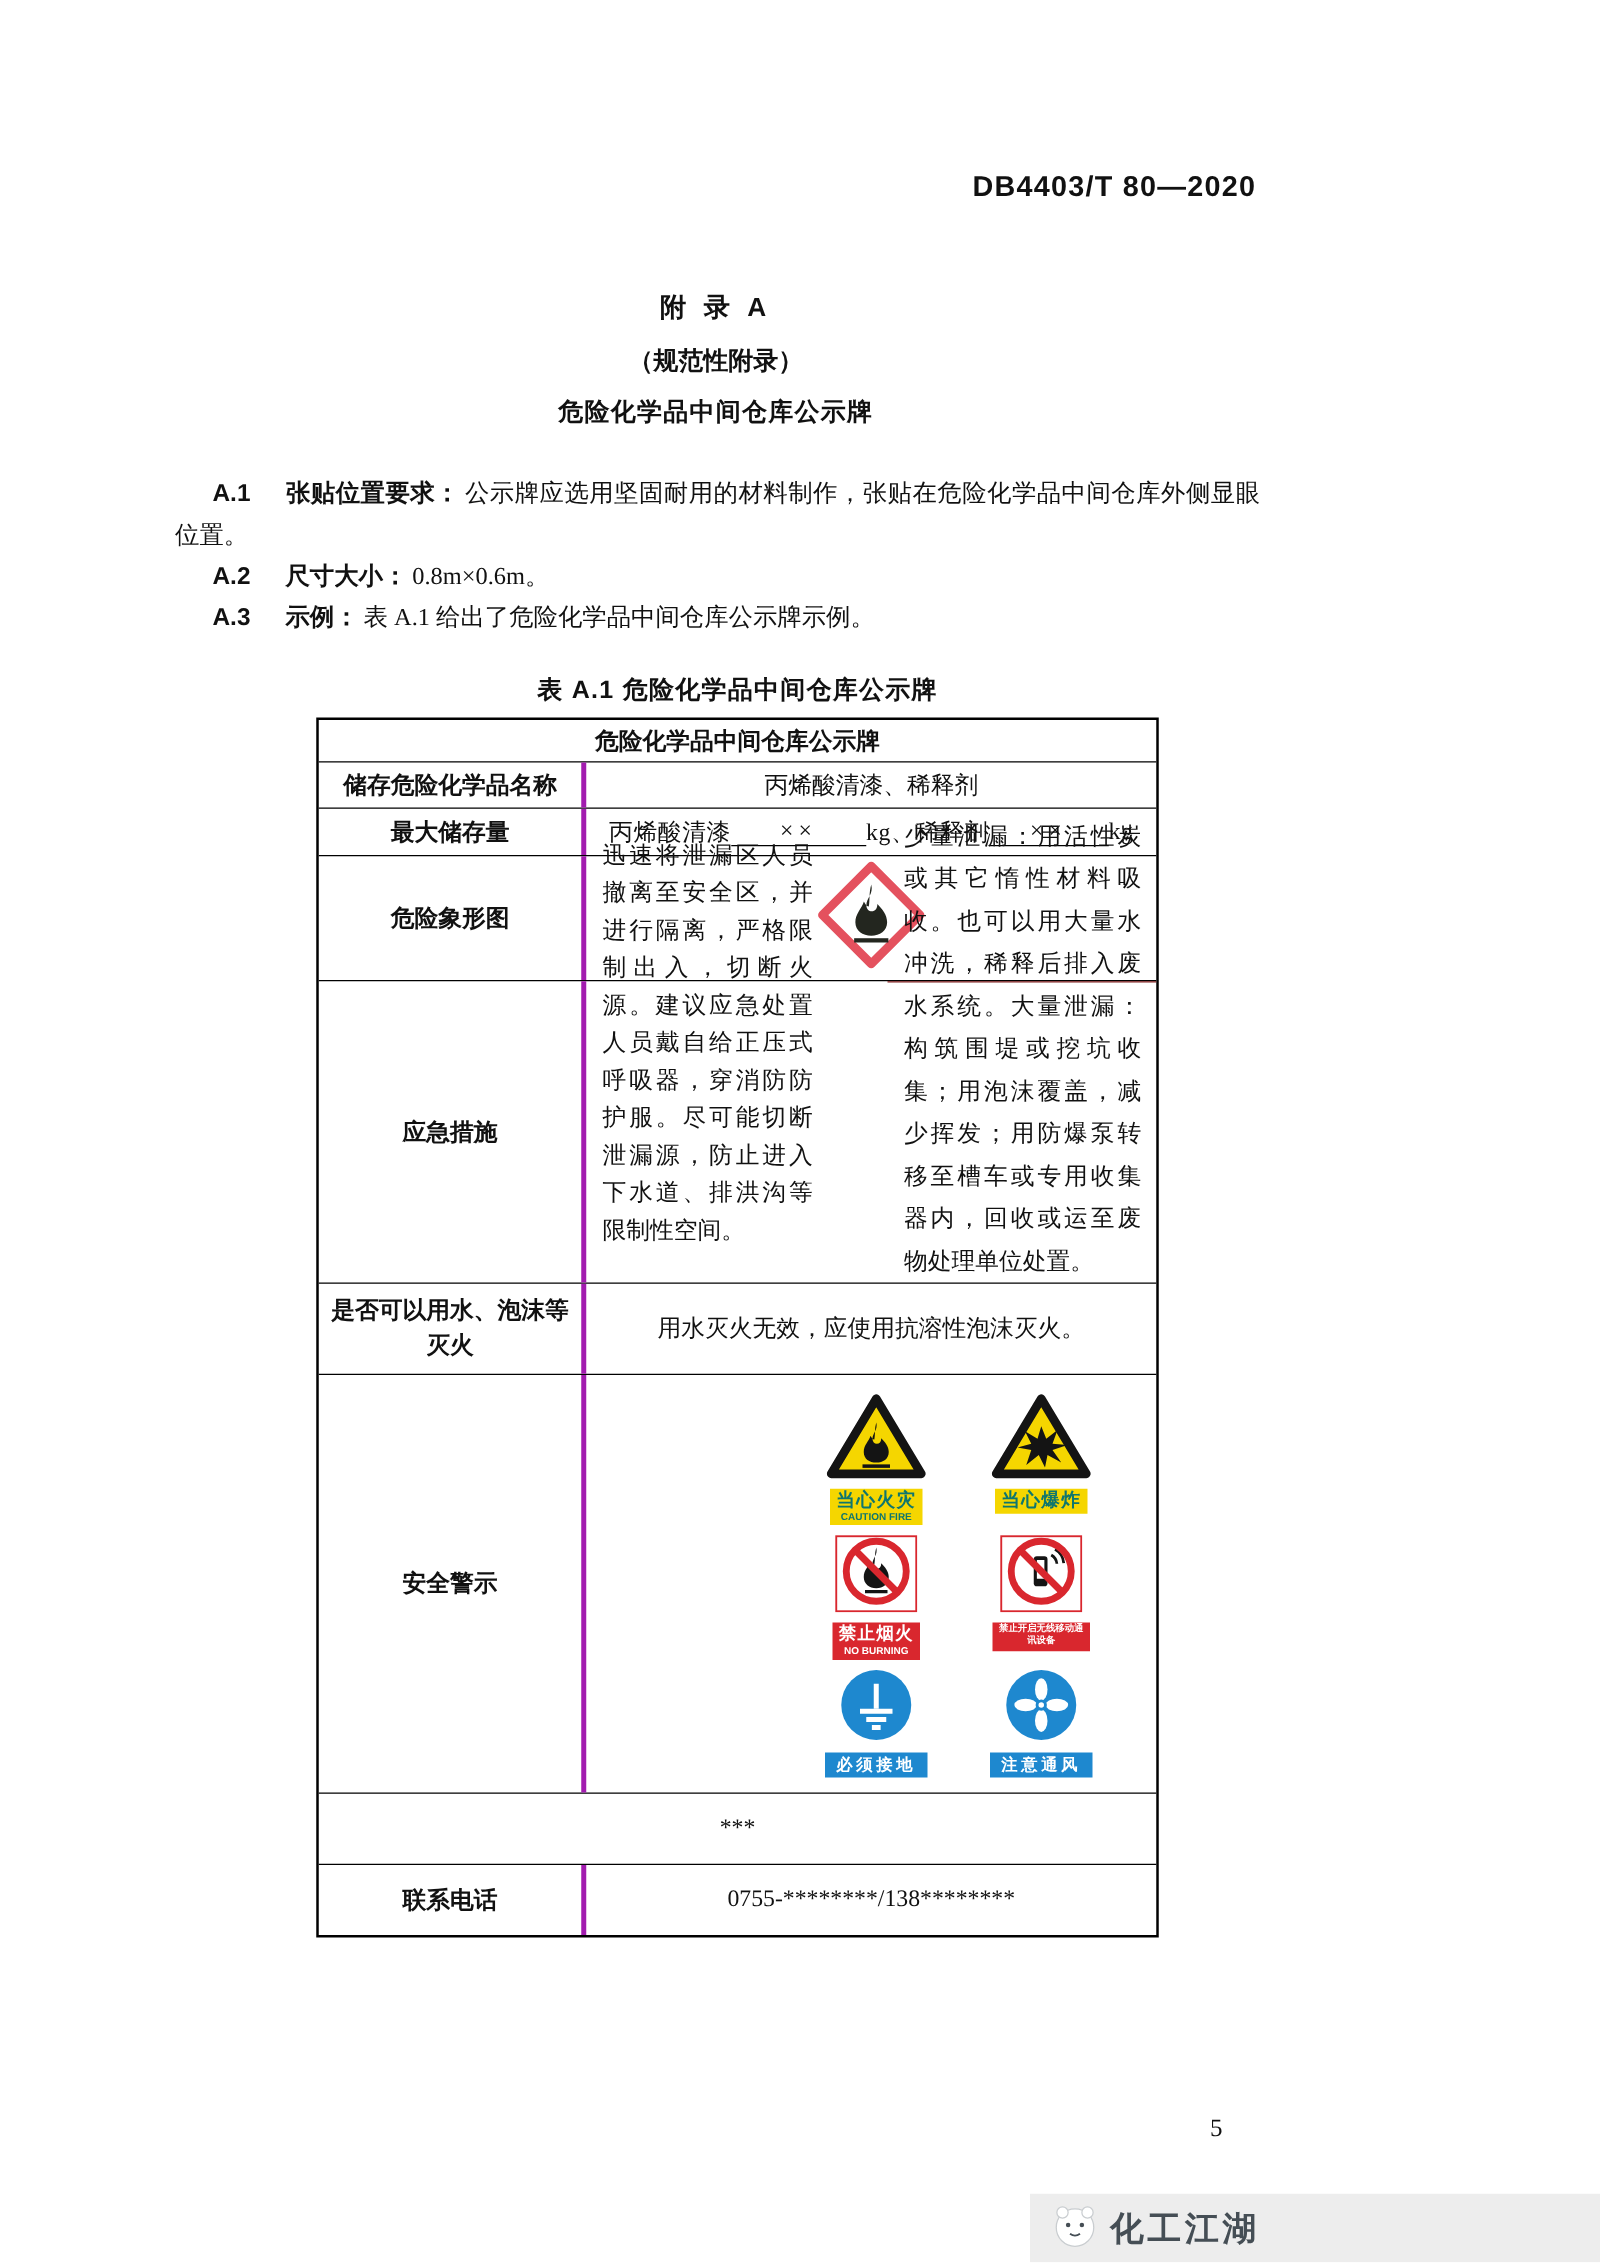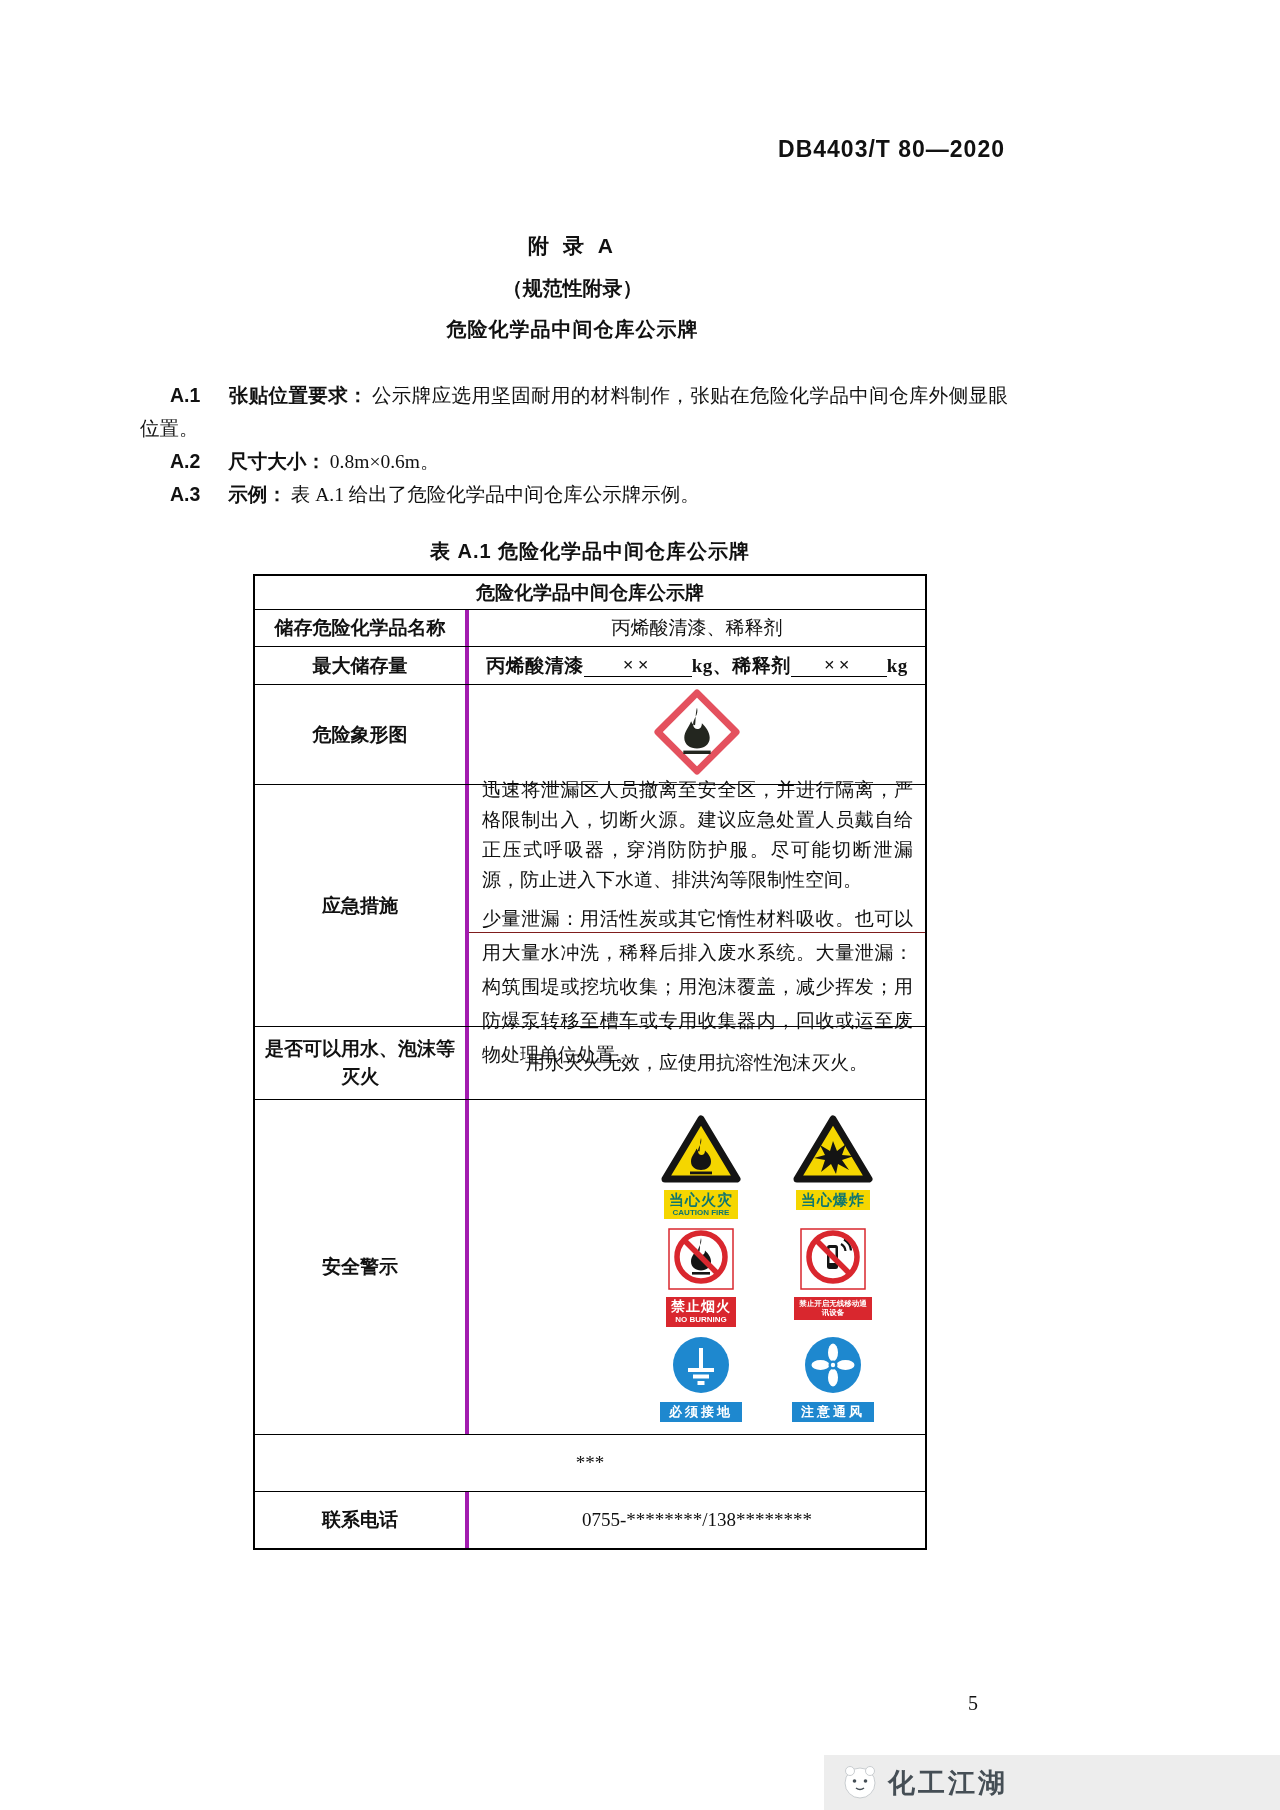--- a/index.html
+++ b/index.html
@@ -35,43 +35,43 @@
   .tbl { position:absolute; top:574px; left:253px; width:674px; border:2px solid #000; background:#fff; }
   .row { border-top:1px solid #000; display:flex; align-items:stretch; }
   .row:first-child { border-top:none; }
   .hdr-row { display:flex; align-items:center; justify-content:center; height:33px; font-size:19px; }
   .lbl {
     width:214px; flex:0 0 214px; border-right:4px solid #a21caf;
     display:flex; align-items:center; justify-content:center; text-align:center;
     font-size:19px; padding:0 8px;
   }
   .val { flex:1; display:flex; align-items:center; justify-content:center; font-size:19px; }
-  .val-col { flex:1; display:flex; flex-direction:column;gap:48px; }
+  .val-col { flex:1; display:flex; flex-direction:row;gap:48px; }
 
   .blank { display:inline-block; border-bottom:1.5px solid #000; text-align:center; letter-spacing:4px; }
   .blank.b1 { width:108px; }
   .blank.b2 { width:96px; }
-  .maxline { letter-spacing:0.5px;font-weight:bold; }
+  .maxline { letter-spacing:0.5px; }
 
   .emg { padding:8px 12px 8px 13px; text-align:justify; font-size:19px; }
   .emg1 { height:99px; line-height:30px; display:flex; align-items:center; }
   .emg2 { height:108px; line-height:34px; border-top:1px solid #7f1d1d; display:flex; align-items:center; }
 
   .signs-cell { flex:1; display:flex; flex-direction:column; justify-content:space-between; padding:14px 0 12px 0; }
   .sign-row { display:flex; justify-content:center; gap:28px; position:relative; left:70px; }
   .sign { display:flex; flex-direction:column; align-items:center; width:104px; }
   .band { text-align:center; color:#0f766e; }
   .band-y { background:#f5d600; padding:1px 5px 2px 5px; margin-top:2px; }
   .band-y .cn { font-size:15px; font-weight:700; line-height:17px; letter-spacing:1px;
                 font-family:"Liberation Sans","DejaVu Sans",sans-serif; }
   .band-y .en { font-size:8px; font-weight:700; line-height:9px;
                 font-family:"Liberation Sans","DejaVu Sans",sans-serif; }
   .band-r { background:#d9272e; color:#fff; padding:2px 5px 3px 5px; margin-top:3px; }
   .band-r .cn { font-size:14px; font-weight:700; line-height:16px; letter-spacing:1px;
-                font-family:Liberation Serif, serif; }
+                font-family:Liberation Mono, monospace; }
   .band-r .en { font-size:8px; font-weight:700; line-height:9px;
                 font-family:"Liberation Sans","DejaVu Sans",sans-serif; }
   .band-r.tiny { max-width:78px; }
   .band-r.tiny .cn { font-size:7.5px; line-height:9px; letter-spacing:0; }
   .band-b { background:#1e88cf; color:#fff; padding:2px 9px 3px 9px; margin-top:4px; }
   .band-b .cn { font-size:13px; font-weight:700; line-height:15px; letter-spacing:3px;
                 font-family:"Liberation Sans","DejaVu Sans",sans-serif; }
 
   .page-num { position:absolute; top:1692px; left:968px; font-size:20px; }
 

